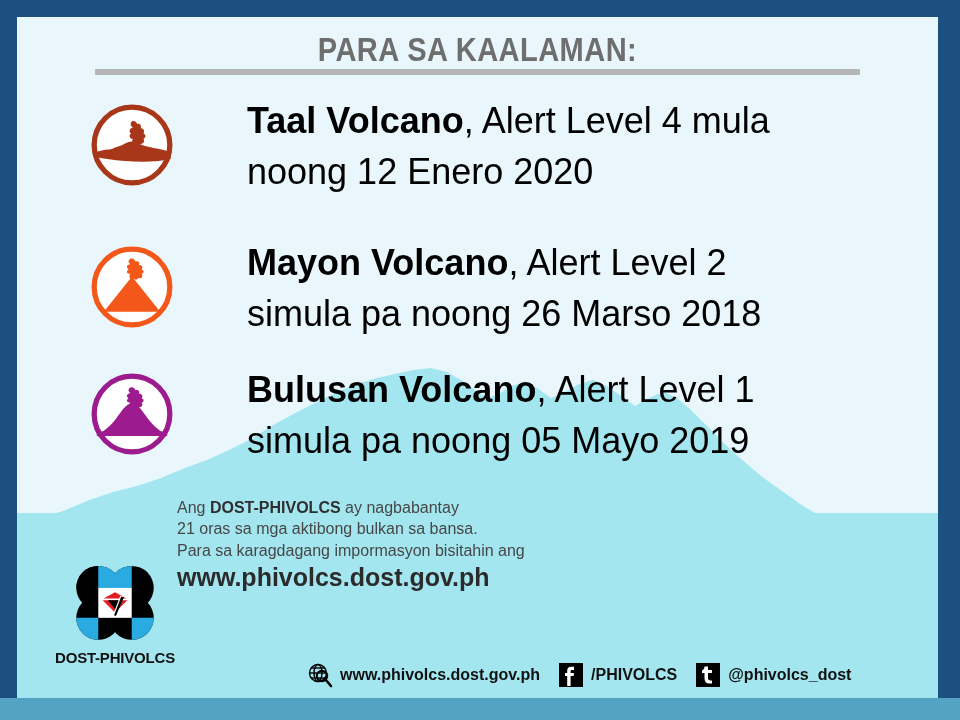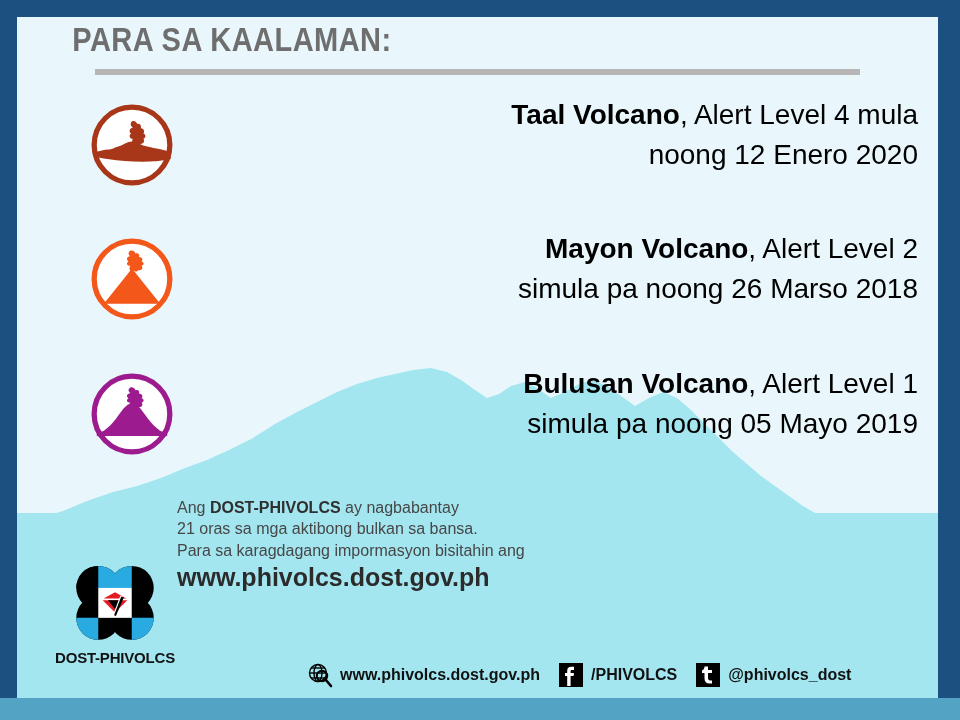--- a/index.html
+++ b/index.html
@@ -27,48 +27,47 @@
     overflow:hidden;
   }
   
   #mountain { position:absolute; left:0; bottom:0; width:100%; height:330px; display:block; }
   
   #lower-fill {
     position:absolute; left:0; right:0; bottom:0; height:185px;
     background:#a3e6f0;
   }
   
-  #title-wrap { position:absolute; left:0; right:0; top:4px; }
+  #title-wrap { position:absolute; left:0; right:0; top:14px; text-align:center; }
   #page-title {
     font-size:33px; font-weight:bold; color:#6e6e6e;
     letter-spacing:0.5px;
     font-family:"Liberation Sans Narrow","Liberation Sans", sans-serif;
     transform:scaleX(0.88); transform-origin:center;
   }
   #title-rule {
     position:absolute; left:78px; right:78px; top:52px;
     height:6px; background:#b6b6b6;
   }
   
   .row {
     position:absolute; left:0; right:0;
     display:flex; align-items:flex-start;
   }
   #row-taal    { top:78px; }
-  #row-mayon   { top:212px; }
+  #row-mayon   { top:220px; }
   #row-bulusan { top:347px; }
 
   .icon-cell { width:230px; flex:0 0 230px; display:flex; justify-content:center; padding-top:6px; }
   .vol-icon { width:88px; height:88px; display:block; }
 
   .text-cell { flex:1; padding-right:20px; }
   .vline {
-    font-size:28px; color:#000; line-height:1.42;
+    font-size:36px; color:#000; line-height:1.42;
     white-space:nowrap;
-    text-align:right;
   }
   .vline b { font-weight:bold; }
 
   
   #blurb {
     position:absolute; left:160px; top:480px; right:30px;
   }
   .bline {
     font-size:16px; color:#474747; line-height:1.33;
     white-space:nowrap;

